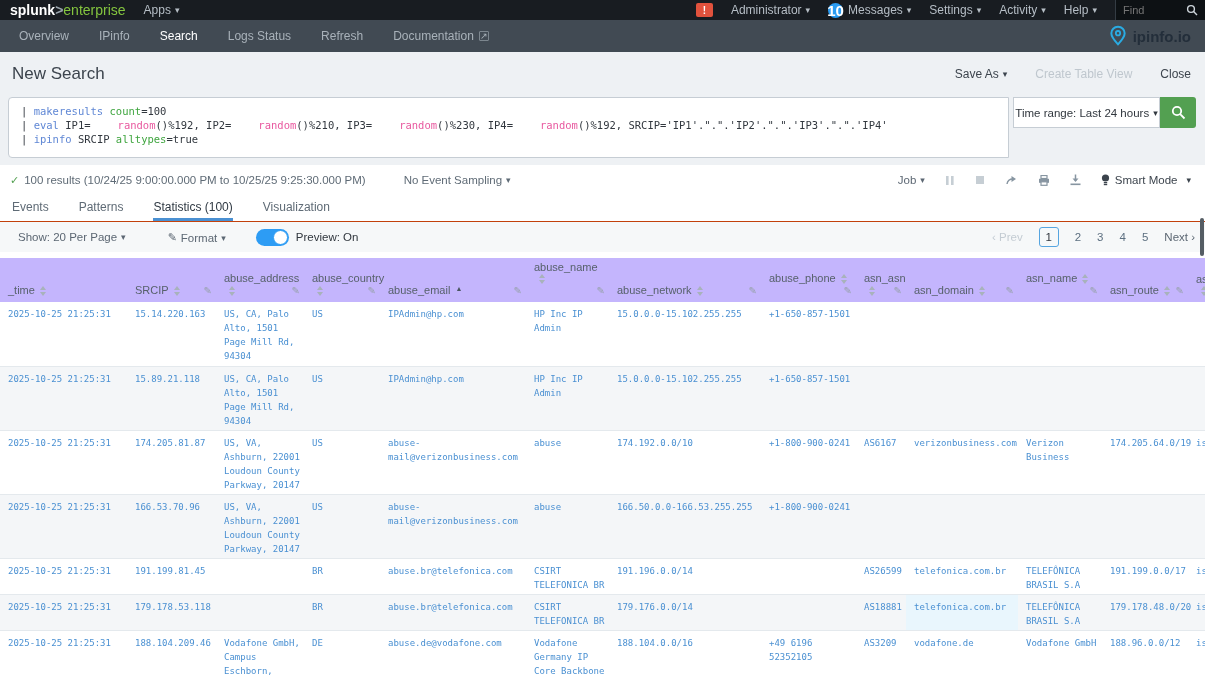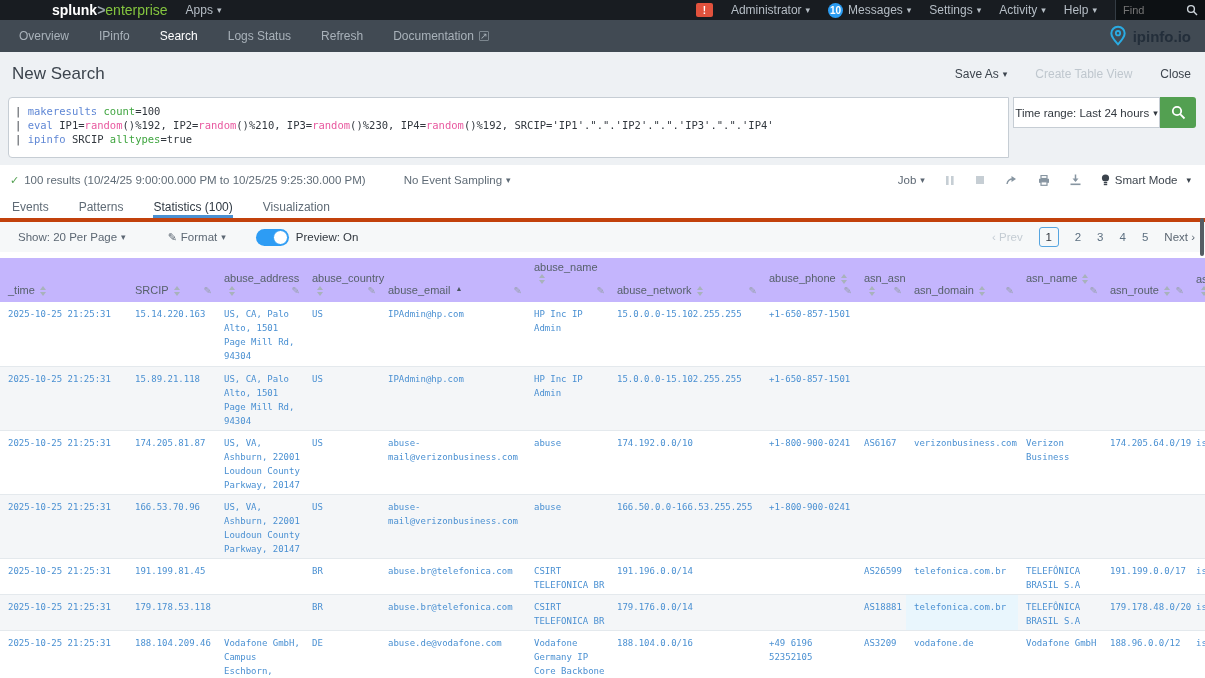--- a/index.html
+++ b/index.html
@@ -4,30 +4,30 @@
 <style>
   * { margin:0; padding:0; box-sizing:border-box; }
   html,body { width:1205px; height:678px; overflow:hidden; background:#fff;
     font-family:"Liberation Sans", sans-serif; }
   .caret::after { content:"▾"; font-size:9px; margin-left:4px; position:relative; top:-1px; }
 
   
   .topbar { height:20px; background:#181c21; display:flex; align-items:center;
     padding-left:10px; color:#b6bec6; font-size:12px; position:relative; }
   .logo { font-size:14px; letter-spacing:0; }
-  .logo .l-splunk { color:#fff; font-weight:bold;margin-left:42px; }
+  .logo .l-splunk { color:#fff; font-weight:bold; }
   .logo .l-gt { color:#9aa5ad; font-weight:bold; }
   .logo .l-ent { color:#84c53f; }
   .tb-item { display:inline-flex; align-items:center; cursor:pointer; color:#b6bec6; }
   .apps { margin-left:18px; }
   .topbar-right { margin-left:auto; display:flex; align-items:center; gap:18px; height:100%; }
   .alert-badge { background:#e1523d; color:#fff; width:17px; height:14px; border-radius:2px;
     font-size:10px; font-weight:bold; display:flex; align-items:center; justify-content:center; }
   .msg-badge { background:#2b9cf2; color:#fff; width:15px; height:15px; border-radius:50%;
-    font-size:10px; font-weight:bold; display:flex; align-items:center; justify-content:center; margin-right:5px; }
+    font-size:15px; font-weight:bold; display:flex; align-items:center; justify-content:center; margin-right:5px; }
   .msg-wrap { display:inline-flex; align-items:center; }
   .find-box { height:100%; width:90px; background:#0d1114; border-left:1px solid #343c44;
     display:flex; align-items:center; padding:0 7px; }
   .find-box input { background:transparent; border:none; outline:none; color:#aab3bb;
     font-size:11px; width:58px; font-family:"Liberation Sans",sans-serif; }
   .find-box svg { margin-left:auto; }
 
   
   .appnav { height:32px; background:#414a53; display:flex; align-items:center; padding-left:4px; }
   .nav-item { padding:0 15px; line-height:32px; font-size:12px; color:#a9b2ba; cursor:pointer;
@@ -41,53 +41,53 @@
   
   .hdr-band { height:43px; background:#eef1f4; display:flex; align-items:center; padding:0 14px 0 12px; }
   .page-title { font-size:17px; color:#3c444d; font-weight:500; }
   .hdr-actions { margin-left:auto; display:flex; align-items:center; gap:28px; font-size:12px; }
   .act-link { color:#3c444d; cursor:pointer; }
   .act-disabled { color:#bfc7ce; }
 
   
   .search-band { height:70px; background:#eef1f4; position:relative; }
   .query-box { position:absolute; left:8px; top:2px; width:1001px; height:61px; background:#fff;
-    border:1px solid #c6cdd4; border-radius:4px 0 0 4px; padding:6px 6px;
+    border:1px solid #c6cdd4; border-radius:4px 0 0 4px; padding:6px 12px;
     font-family:"DejaVu Sans Mono","Liberation Mono",monospace; font-size:10.5px; line-height:14px;
     color:#31373e; overflow:hidden; cursor:text; }
   .tk-cmd { color:#5f87d5; }
   .tk-mod { color:#3fa53f; }
-  .tk-fn  { color:#e8589f; }
+  .tk-fn  { color:#e8589f;margin-left:27px; }
   .tk-p, .tk-pipe { color:#31373e; }
   .time-box { position:absolute; left:1013px; top:2px; width:147px; height:31px; background:#fff;
     border:1px solid #c6cdd4; font-size:11.5px; color:#31373e; display:flex; align-items:center;
     justify-content:center; cursor:pointer; }
   .search-btn { position:absolute; left:1160px; top:2px; width:36px; height:31px; background:#53a051;
     border-radius:0 3px 3px 0; display:flex; align-items:center; justify-content:center; cursor:pointer; }
 
   
   .results-band { height:30px; background:#fff; display:flex; align-items:center; padding-left:10px;
     font-size:11.5px; color:#5f6b76; }
   .check-icon { color:#53a051; margin-right:5px; font-size:11px; }
   .sampling { margin-left:38px; cursor:pointer; }
   .job-bar { margin-left:auto; margin-right:14px; display:flex; align-items:center; gap:20px; }
   .job-label { cursor:pointer; color:#5c6773; }
   .jb-icon { cursor:pointer; display:inline-flex; }
   .smart-mode { display:inline-flex; align-items:center; gap:5px; color:#3c444d; cursor:pointer; }
 
   
-  .tabs-band { height:27px; background:#fff; border-bottom:4px solid #c2410c; display:flex;
+  .tabs-band { height:27px; background:#fff; border-bottom:1px solid #c2410c; display:flex;
     padding-left:12px; gap:30px; font-size:12px; }
   .tab { line-height:24px; color:#5f6b76; cursor:pointer; border-bottom:3px solid transparent; }
   .tab.active { color:#2f3943; border-bottom-color:#4a90d2; font-weight:500; }
 
   
   .controls-band { height:30px; background:#f6f8f9; display:flex; align-items:center;
     padding:0 10px 0 18px; font-size:11.5px; color:#5c6773; }
-  .ctl { display:inline-flex; align-items:center; cursor:pointer; }
+  .ctl { display:inline-flex; align-items:flex-end; cursor:pointer; }
   .fmt { margin-left:42px; }
   .pencil-glyph::before { content:"✎"; margin-right:4px; font-size:11px; }
   .toggle { margin-left:30px; width:33px; height:17px; border-radius:9px; background:#2d9cf4;
     position:relative; cursor:pointer; }
   .toggle .knob { position:absolute; right:1px; top:1px; width:15px; height:15px; border-radius:50%;
     background:#fff; border:1px solid #2d9cf4; }
   .preview-label { margin-left:7px; color:#31373e; }
   .pagination { margin-left:auto; display:flex; align-items:center; gap:16px; font-size:11.5px; }
   .pg-prev { color:#c4ccd3; cursor:default; }
   .pg-num { color:#5c6f80; cursor:pointer; }

